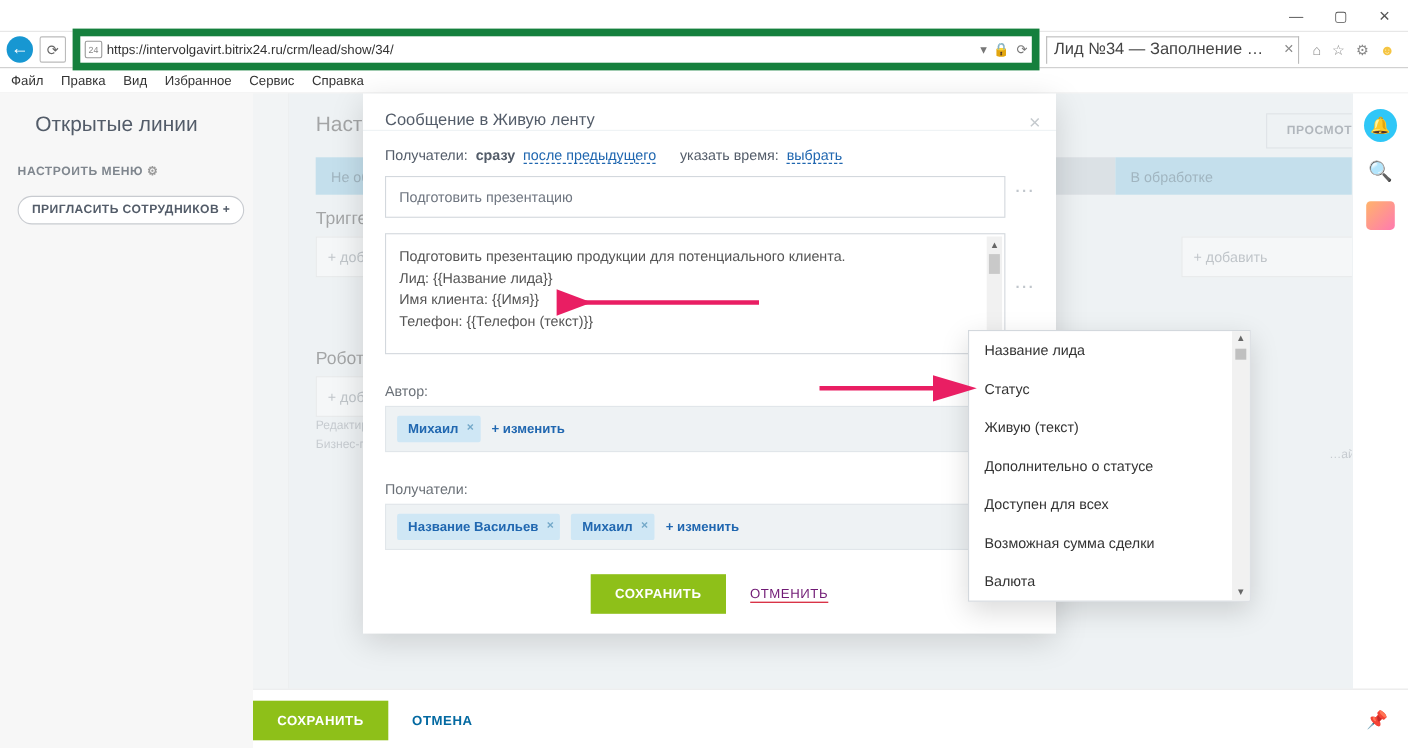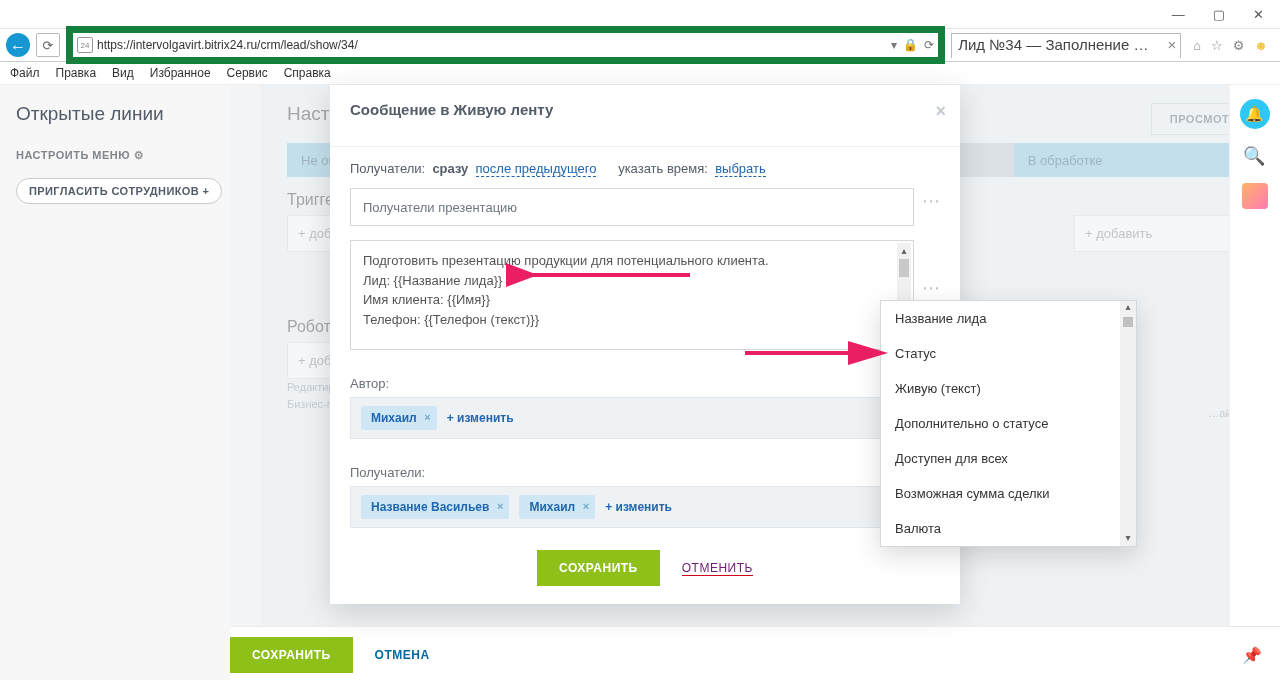--- a/index.html
+++ b/index.html
@@ -11,21 +11,21 @@
 .nav-reload{width:22px;height:22px;border:1px solid #bbb;border-radius:2px;display:flex;align-items:center;justify-content:center;color:#666}
 .addrbar{flex:1;height:22px;border:7px solid #15803d;display:flex;align-items:center;padding:1px 4px;font-size:12px;color:#333;background:#fff}
 .addrbar .favicon{width:14px;height:14px;border:1px solid #999;border-radius:2px;margin-right:4px;display:flex;align-items:center;justify-content:center;font-size:8px;color:#888}
 .addr-icons{display:flex;align-items:center;gap:6px;color:#777;font-size:12px}
 .tab{height:20px;max-width:200px;border:1px solid #bbb;border-bottom:none;padding:2px 22px 2px 6px;font-size:15px;color:#444;background:#fff;position:relative;white-space:nowrap;overflow:hidden;text-overflow:ellipsis}
 .tab .close{position:absolute;right:4px;top:2px;color:#888}
 .toolbar-right{display:flex;gap:10px;color:#888;padding:0 6px}
 .menu-bar{height:22px;display:flex;align-items:center;gap:16px;padding:0 10px;font-size:12px;color:#333;border-bottom:1px solid #eee}
 .app{display:flex;height:calc(680px - 28px - 32px - 22px);position:relative}
 .sidebar{width:230px;background:#f7f7f7;border-right:1px solid #e8e8e8;padding:18px 16px}
-.sidebar h2{margin:0 0 24px 0;font-size:19px;font-weight:300;color:#535c69}
+.sidebar h2{margin:0 0 24px 16px;font-size:19px;font-weight:300;color:#535c69}
 .sidebar .menu-cfg{font-size:11px;letter-spacing:.5px;color:#7f868e;text-transform:uppercase;font-weight:600;margin-bottom:16px}
 .sidebar .menu-cfg::after{content:" ⚙";color:#999}
 .invite-btn{display:inline-block;border:1px solid #c8cbd0;border-radius:14px;padding:6px 12px;font-size:11px;font-weight:600;letter-spacing:.4px;color:#535c69;background:#fff}
 .main{flex:1;position:relative;padding:18px 24px;background:#eef2f4;overflow:hidden}
 .page-title{font-size:19px;font-weight:300;color:#333;margin:0 0 18px 0}
 .preview-btn{position:absolute;top:18px;right:24px;height:32px;padding:0 18px;border:1px solid #c6cdd3;background:#eef2f4;color:#535c69;font-weight:600;letter-spacing:.5px;font-size:11px}
 .stages{display:flex;margin-bottom:14px}
 .stage{flex:1;height:34px;display:flex;align-items:center;padding-left:14px;background:#bfc7cf;color:#fff;font-size:13px;position:relative}
 .stage.blue{background:#84c3e0;color:#2d5a73}
 .section-label{font-size:16px;color:#333;margin:6px 0}
@@ -40,21 +40,21 @@
 .btn-cancel-flat{color:#0369a1;font-size:12px;font-weight:600;letter-spacing:.5px}
 .pin{color:#8a929b;font-size:16px;margin-left:auto;margin-right:18px}
 .rail{position:absolute;right:0;top:0;bottom:0;width:50px;background:#fff;border-left:1px solid #eef2f4;display:flex;flex-direction:column;align-items:center;gap:16px;padding-top:14px}
 .rail .bell{width:30px;height:30px;border-radius:50%;background:#2fc7f7;color:#fff;display:flex;align-items:center;justify-content:center;font-size:15px}
 .rail .icon{color:#aeb4bc;font-size:18px}
 .rail .avatar{width:26px;height:26px;border-radius:4px;background:linear-gradient(135deg,#ffb36b,#ff7ab0)}
 .rail .phone{margin-top:auto;margin-bottom:16px;width:32px;height:32px;border-radius:50%;background:#8ec019;color:#fff;display:flex;align-items:center;justify-content:center}
 
 .overlay{position:absolute;left:230px;right:50px;top:0;bottom:56px;background:rgba(238,242,244,.6)}
 .modal{position:absolute;left:330px;top:0;width:630px;background:#fff;box-shadow:0 8px 28px rgba(0,0,0,.15);padding:16px 0 18px 0}
-.modal-title{font-size:15px;font-weight:700;color:#535c69;padding:0 20px 28px 20px;border-bottom:1px solid #eef2f4;position:relative}
+.modal-title{font-size:15px;font-weight:400;color:#535c69;padding:0 20px 0 20px;border-bottom:1px solid #eef2f4;position:relative}
 .modal-close{position:absolute;right:14px;top:0;color:#c5cace;font-size:18px}
 .modal-body{padding:14px 20px 0 20px}
 .exec-line{font-size:13px;color:#535c69}
 .exec-line b{font-weight:600}
 .exec-line .link{color:#2067b0;border-bottom:1px dashed #2067b0}
 .subject-input{margin-top:12px;border:1px solid #d3d8dd;height:36px;display:flex;align-items:center;padding:0 12px;color:#6f7680}
 .dots{color:#c0c6cc;font-size:18px;margin-left:8px}
 .row-with-dots{display:flex;align-items:center}
 .row-with-dots>:first-child{flex:1}
 .body-input{margin-top:14px;border:1px solid #d3d8dd;padding:10px 12px;color:#555;line-height:1.5;font-size:13px;position:relative;height:88px;overflow:hidden}
@@ -180,21 +180,21 @@
       <div class="exec-line">
         <span>Получатели:</span>&nbsp;
         <b>сразу</b>&nbsp;
         <span class="link">после предыдущего</span>
         &nbsp;&nbsp;&nbsp;&nbsp;
         <span>указать время:</span>&nbsp;
         <span class="link">выбрать</span>
       </div>
 
       <div class="row-with-dots">
-        <div class="subject-input">Получатели презентацию</div>
+        <div class="subject-input">Подготовить презентацию</div>
         <span class="dots">⋯</span>
       </div>
 
       <div class="row-with-dots">
         <div class="body-input">
           <div>Подготовить презентацию продукции для потенциального клиента.</div>
           <div>Лид: {{Название лида}}</div>
           <div>Имя клиента: {{Имя}}</div>
           <div>Телефон: {{Телефон (текст)}}</div>
           <div class="scroll">

